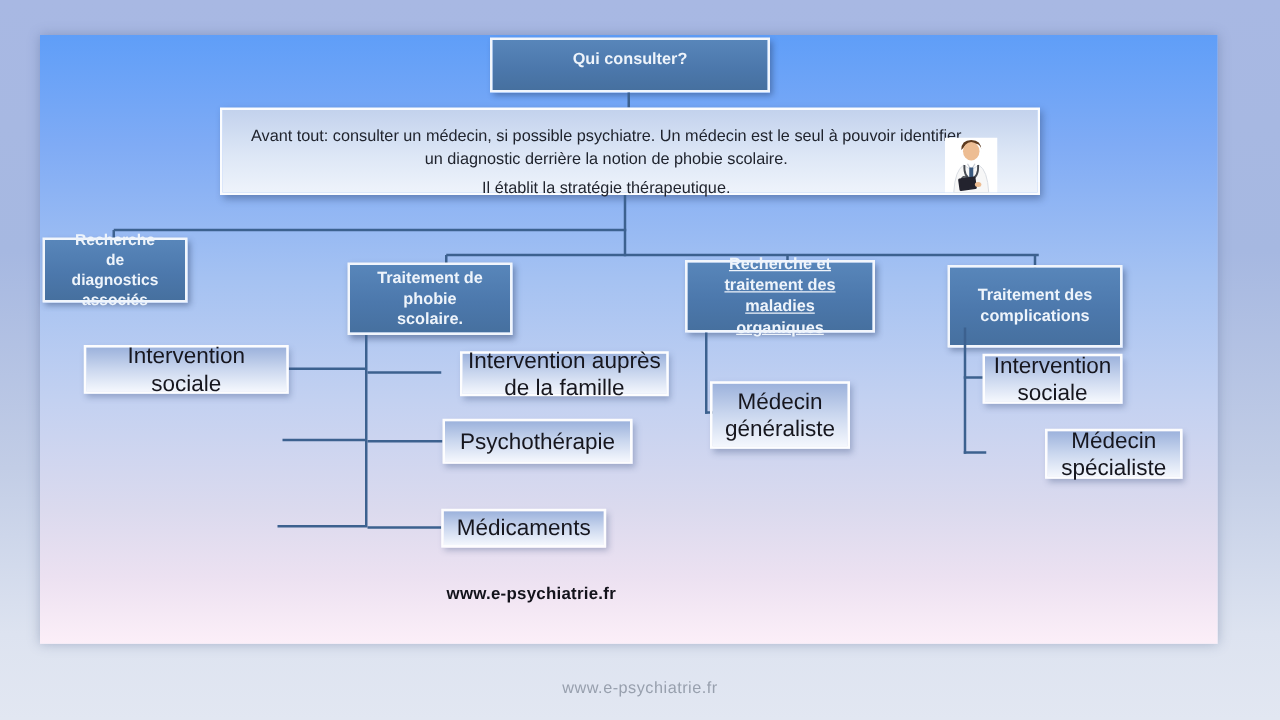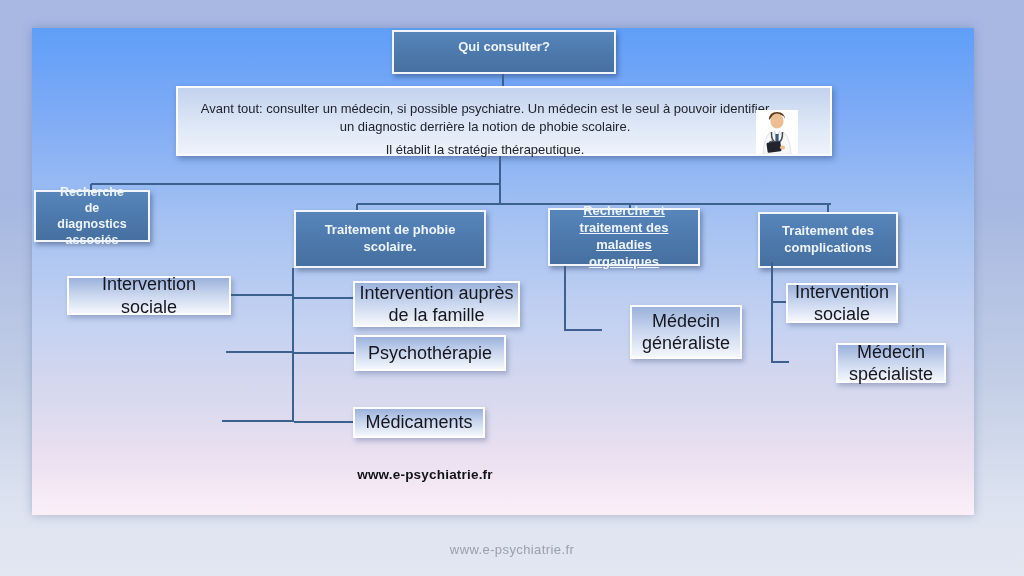--- a/index.html
+++ b/index.html
@@ -90,59 +90,59 @@
   <div class="line" style="left:58px;top:156px;width:2px;height:8px;"></div>
 
   <div class="line" style="left:325px;top:175px;width:474px;height:2px;"></div>
   <div class="line" style="left:324px;top:176px;width:2px;height:8px;"></div>
   <div class="line" style="left:597px;top:176px;width:2px;height:6px;"></div>
   <div class="line" style="left:795px;top:176px;width:2px;height:10px;"></div>
 
   <div class="bluebox" style="left:2px;top:162px;width:116px;height:52px;font-size:12.5px;justify-content:flex-end;">
     <span>Recherche de diagnostics associés</span>
   </div>
-  <div class="bluebox" style="left:246px;top:182px;width:192px;height:58px;margin-left:16px;">
+  <div class="bluebox" style="left:246px;top:182px;width:132px;height:58px;">
     <span>Traitement de phobie scolaire.</span>
   </div>
   <div class="bluebox" style="left:516px;top:180px;width:152px;height:58px;text-decoration:underline;">
     <span>Recherche et traitement des maladies organiques</span>
   </div>
-  <div class="bluebox" style="left:726px;top:184px;width:140px;height:56px;">
+  <div class="bluebox" style="left:726px;top:184px;width:140px;height:66px;">
     <span>Traitement des complications</span>
   </div>
 
   <div class="line" style="left:260px;top:240px;width:2px;height:154px;"></div>
 
   <div class="line" style="left:199px;top:266px;width:61px;height:2px;"></div>
   <div class="childbox" style="left:35px;top:248px;width:164px;height:39px;">
     <span>Intervention sociale</span>
   </div>
 
   <div class="line" style="left:194px;top:323px;width:66px;height:2px;"></div>
 
   <div class="line" style="left:190px;top:392px;width:70px;height:2px;"></div>
 
   <div class="line" style="left:262px;top:269px;width:59px;height:2px;"></div>
-  <div class="childbox" style="left:321px;top:253px;width:167px;height:46px;">
+  <div class="childbox" style="left:336px;top:253px;width:167px;height:36px;">
     <span>Intervention auprès de la famille</span>
   </div>
 
   <div class="line" style="left:262px;top:324px;width:60px;height:2px;"></div>
   <div class="childbox" style="left:322px;top:307px;width:152px;height:36px;">
     <span>Psychothérapie</span>
   </div>
 
   <div class="line" style="left:262px;top:393px;width:59px;height:2px;"></div>
   <div class="childbox" style="left:321px;top:379px;width:132px;height:31px;">
     <span>Médicaments</span>
   </div>
 
   <div class="line" style="left:532px;top:238px;width:2px;height:65px;"></div>
   <div class="line" style="left:532px;top:301px;width:38px;height:2px;"></div>
-  <div class="childbox" style="left:598px;top:277px;width:112px;height:54px;">
+  <div class="childbox" style="left:536px;top:277px;width:112px;height:54px;">
     <span>Médecin généraliste</span>
   </div>
 
   <div class="line" style="left:739px;top:234px;width:2px;height:101px;"></div>
   <div class="line" style="left:739px;top:273px;width:16px;height:2px;"></div>
   <div class="childbox" style="left:754px;top:255px;width:112px;height:40px;">
     <span>Intervention sociale</span>
   </div>
   <div class="line" style="left:739px;top:333px;width:18px;height:2px;"></div>
   <div class="childbox" style="left:756px;top:315px;width:110px;height:40px;margin-left:48px;">

